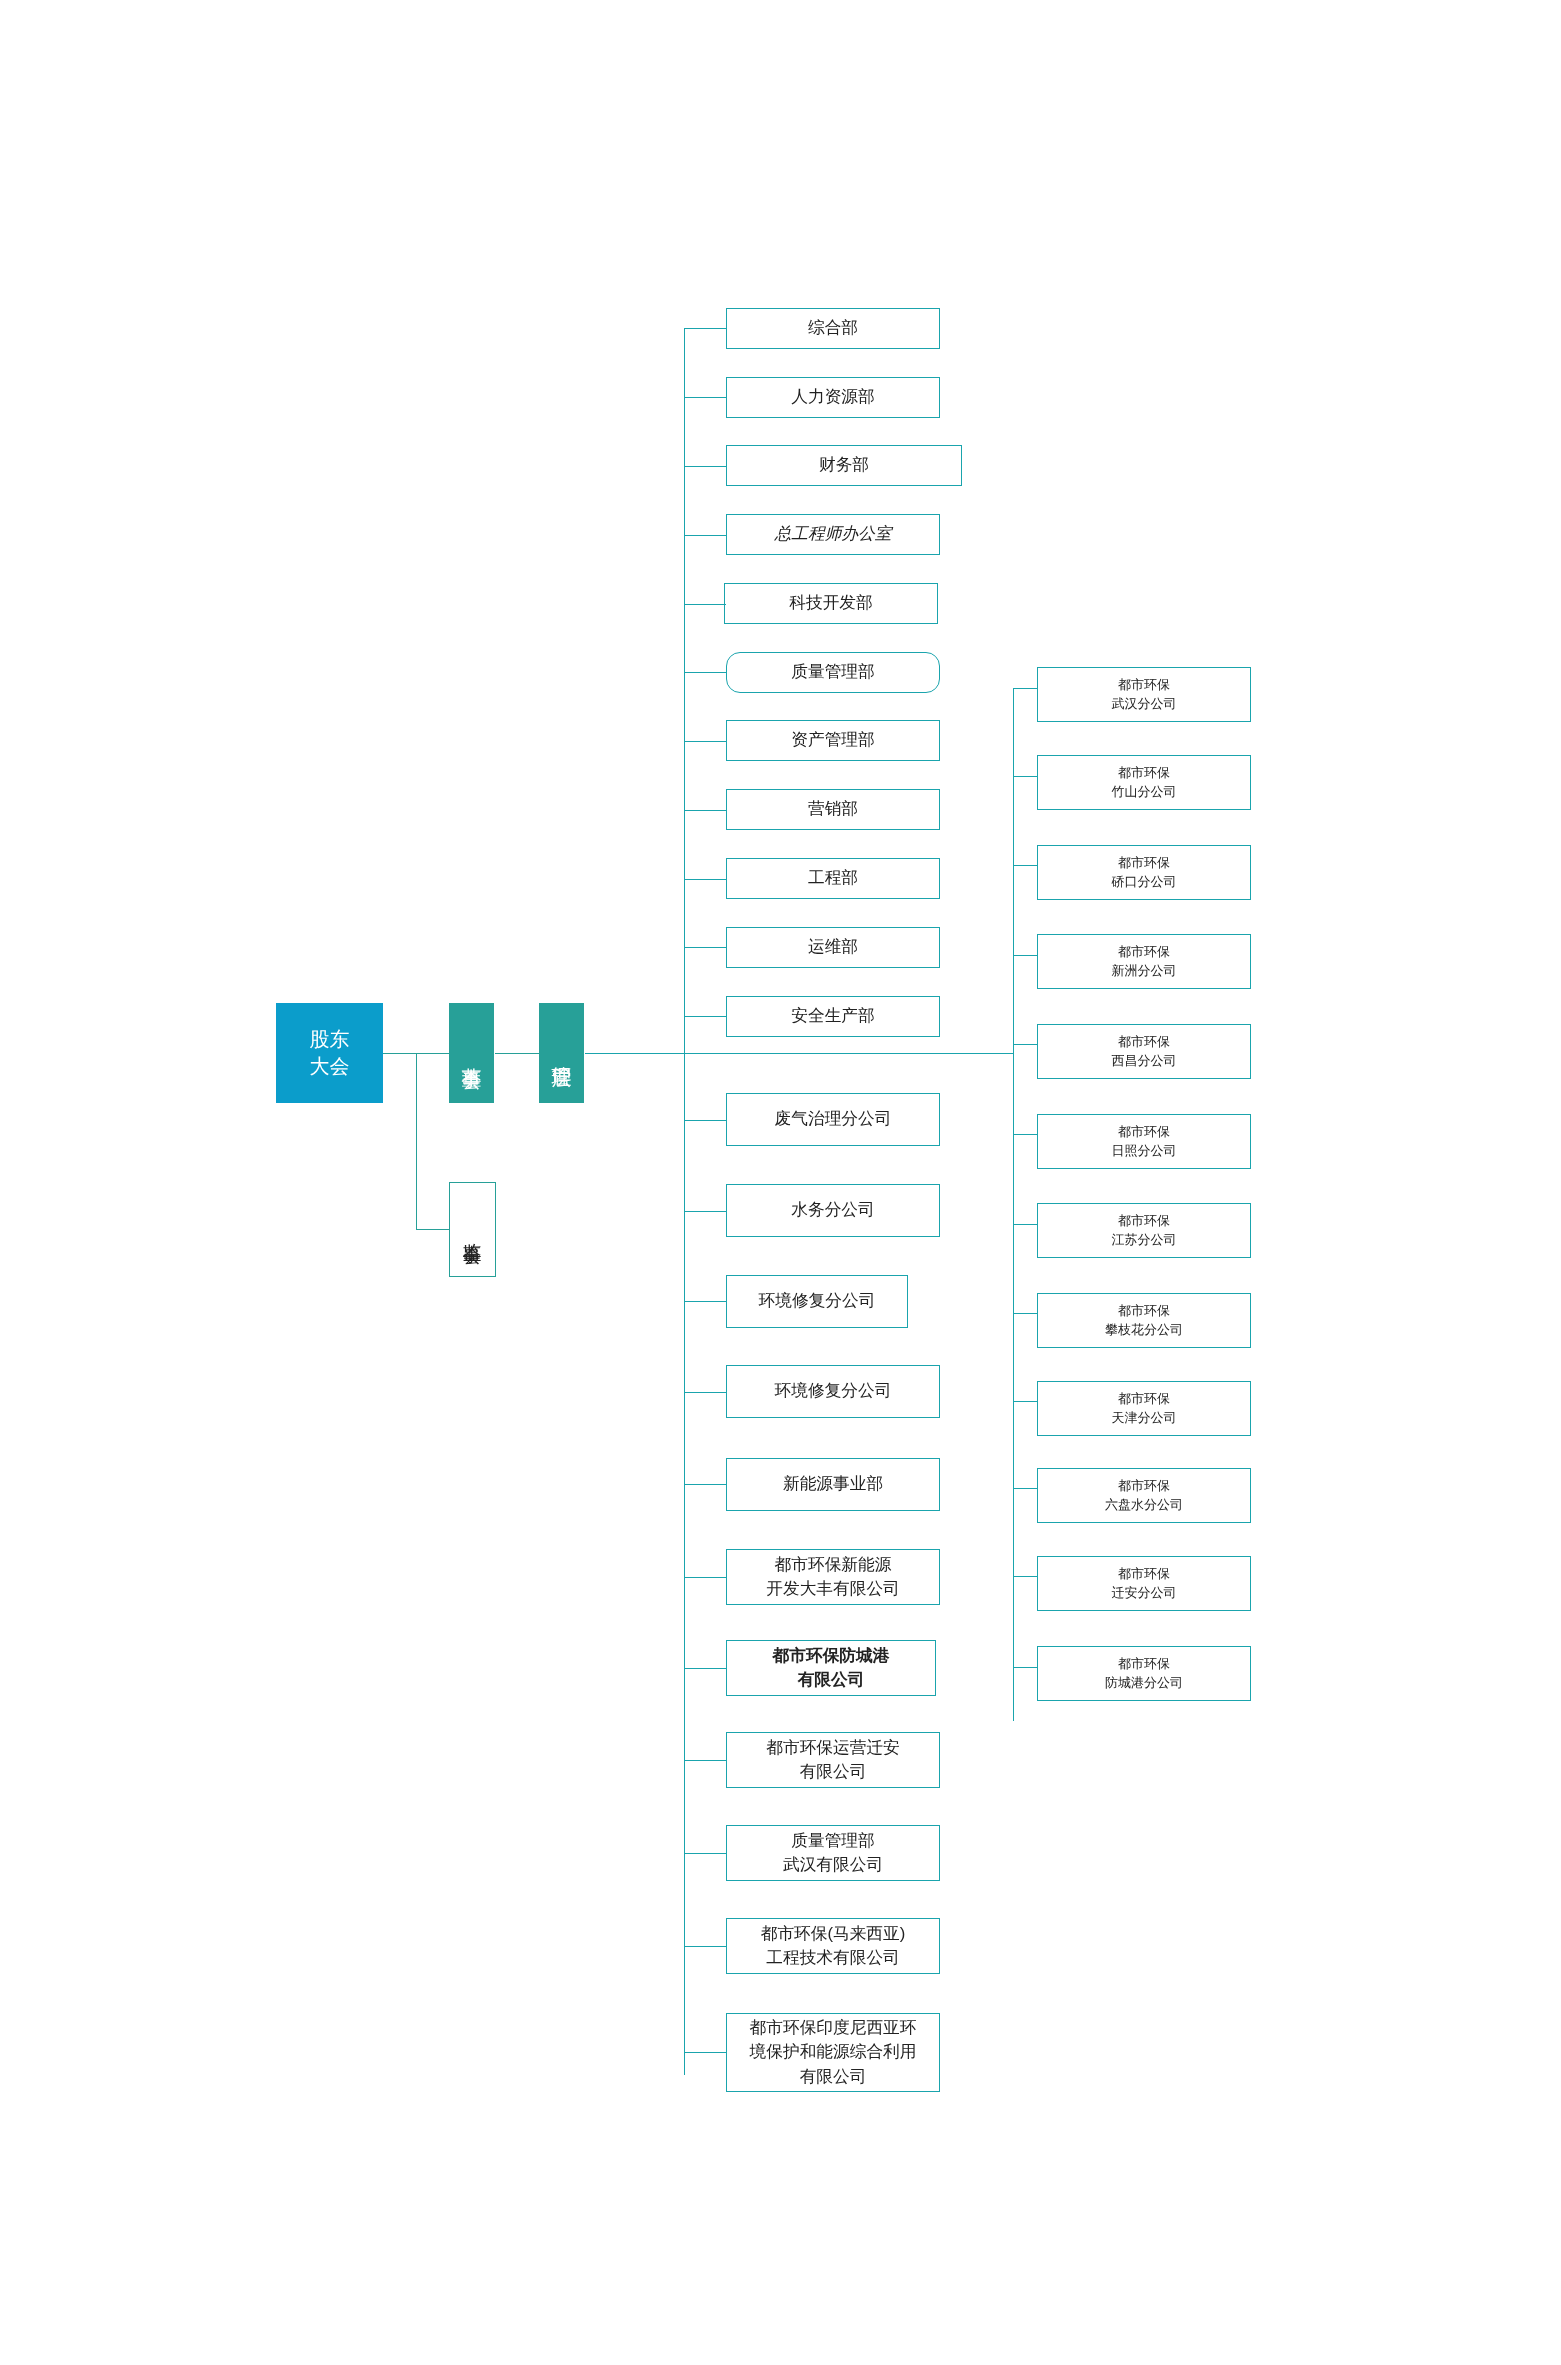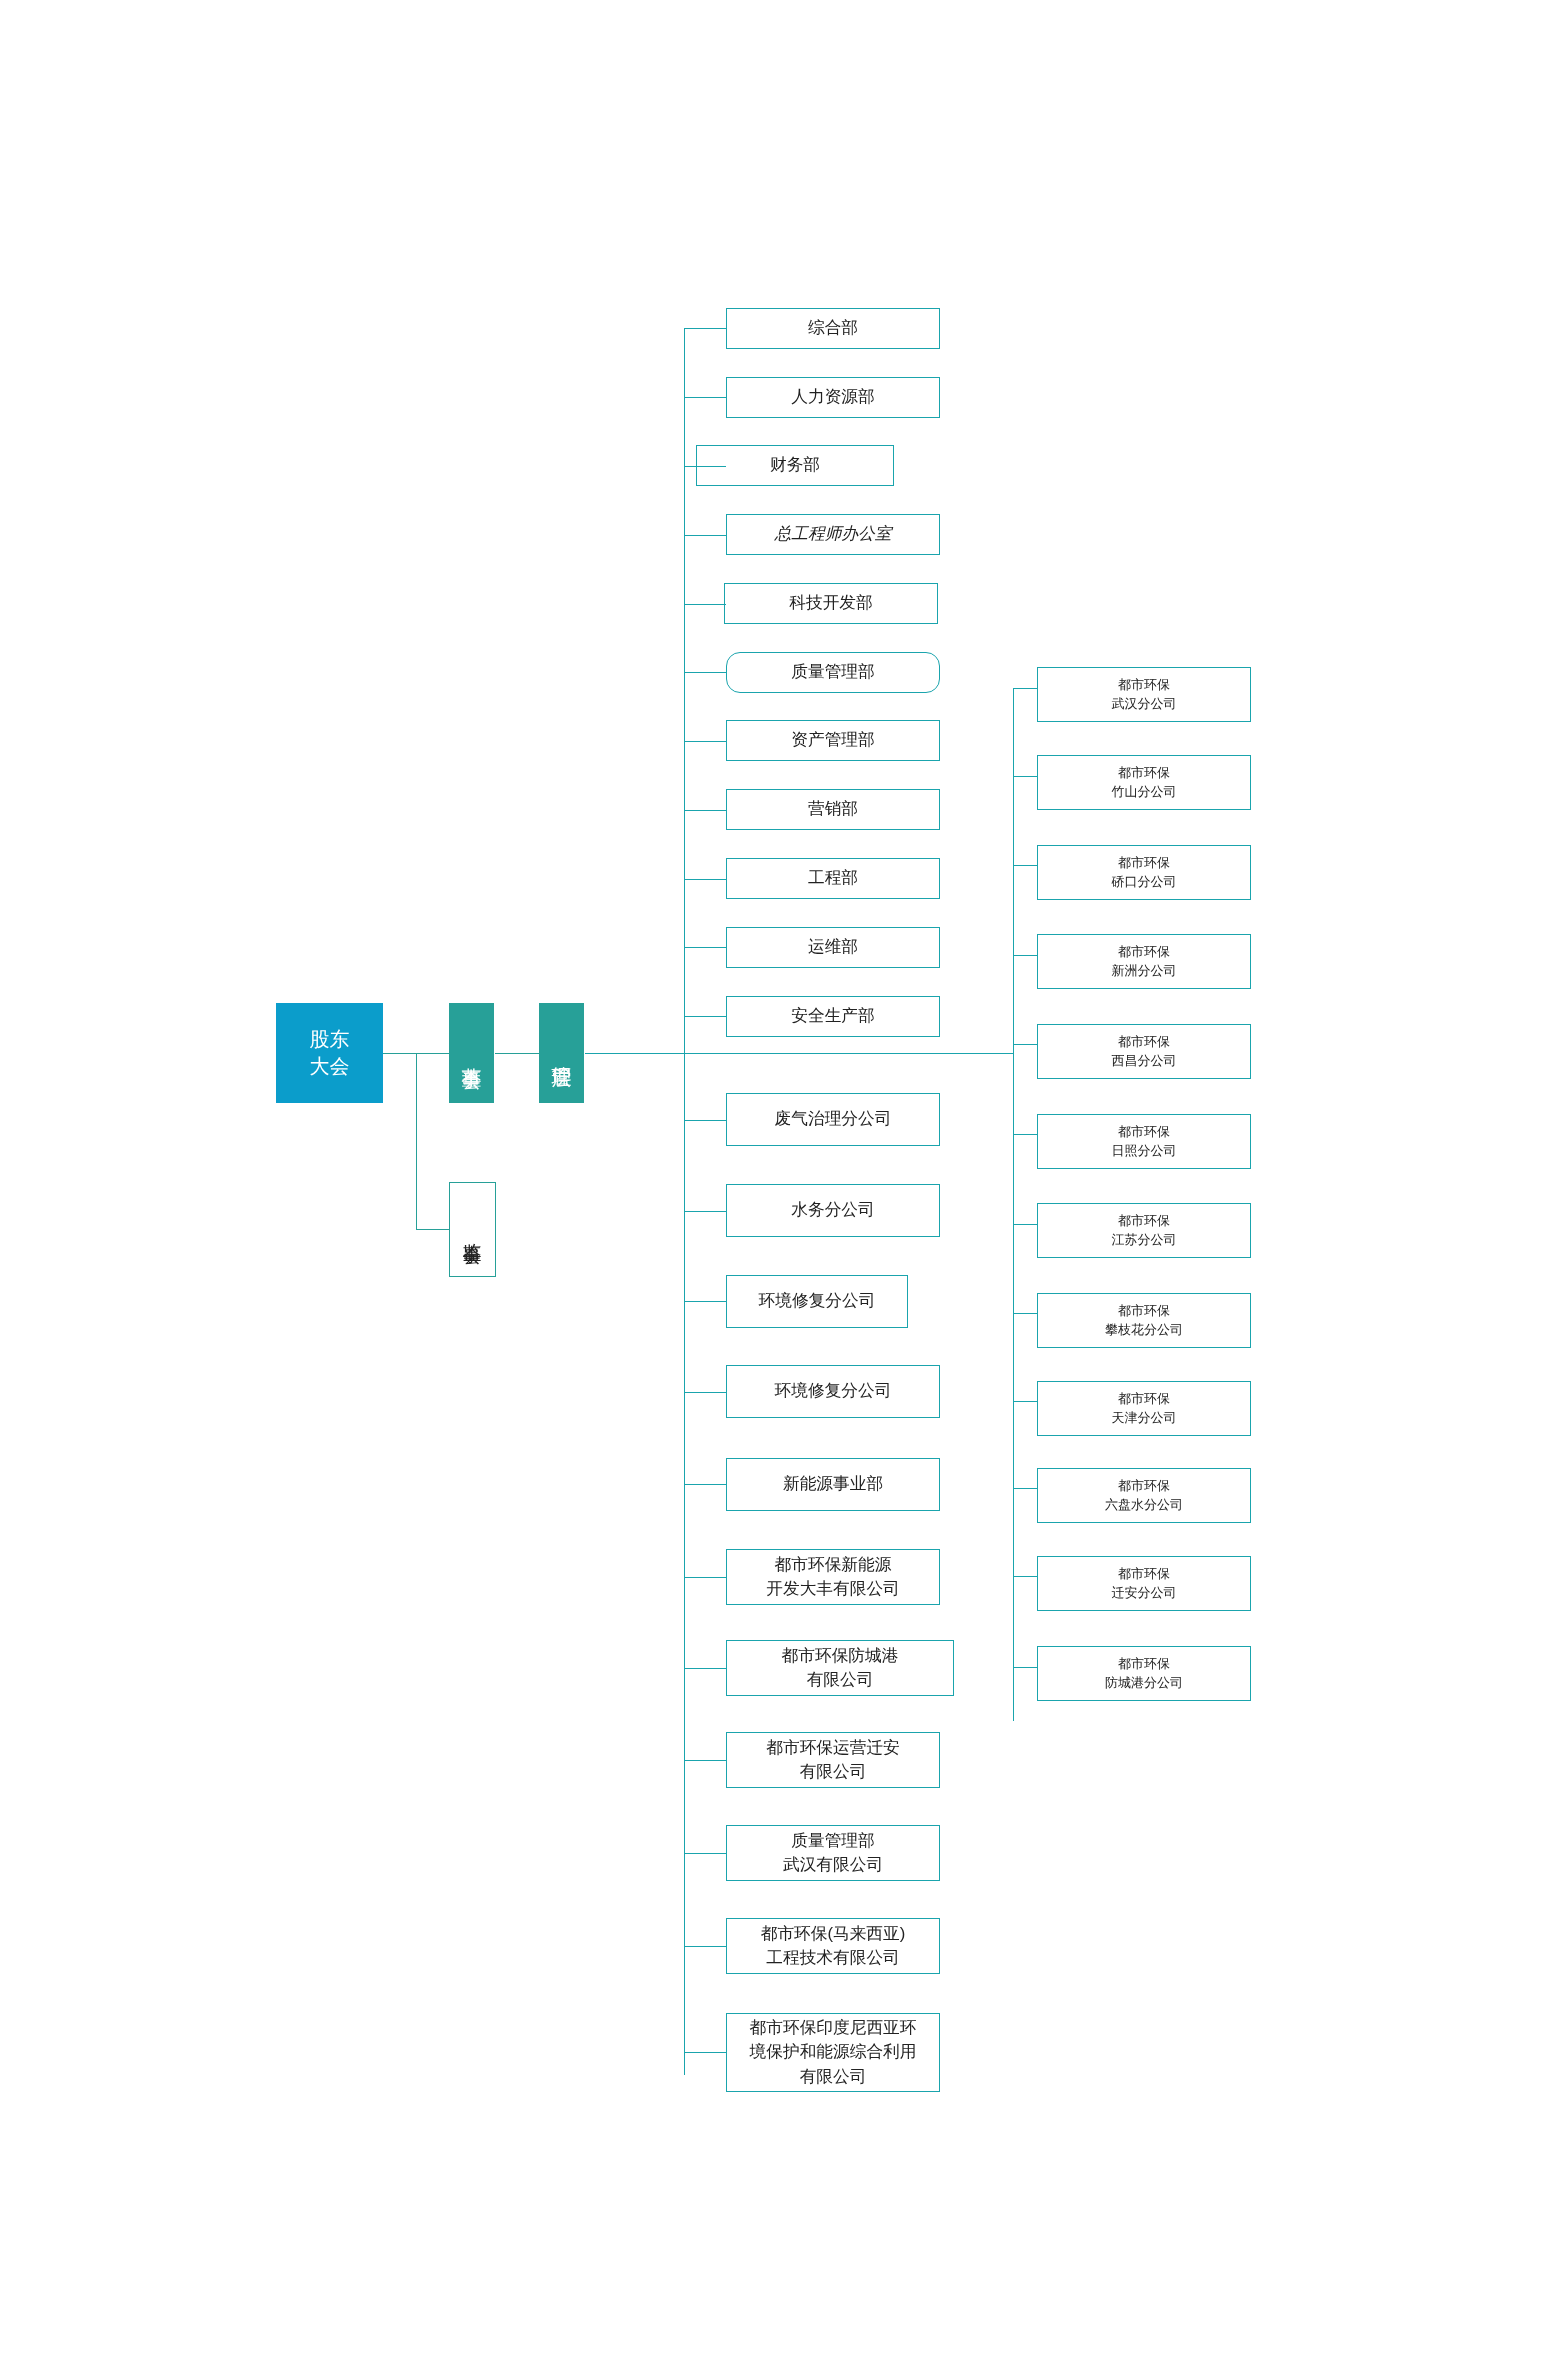--- a/index.html
+++ b/index.html
@@ -62,21 +62,21 @@
   <div class="node dept" style="left:726px;top:308px;width:214px;height:41px;">
     <span class="txt">综合部</span>
     </div>
   <div class="ln h" style="left:684px;top:328px;width:42px;"></div>
 
   <div class="node dept" style="left:726px;top:377px;width:214px;height:41px;">
     <span class="txt">人力资源部</span>
     </div>
   <div class="ln h" style="left:684px;top:397px;width:42px;"></div>
 
-  <div class="node dept" style="left:696px;top:445px;width:198px;height:41px;">
+  <div class="node dept" style="left:726px;top:445px;width:236px;height:41px;">
     <span class="txt">财务部</span>
     </div>
   <div class="ln h" style="left:684px;top:466px;width:42px;"></div>
 
   <div class="node dept" style="left:726px;top:514px;width:214px;height:41px;font-style:italic;">
     <span class="txt">总工程师办公室</span>
     </div>
   <div class="ln h" style="left:684px;top:535px;width:42px;"></div>
 
   <div class="node dept" style="left:724px;top:583px;width:214px;height:41px;">
@@ -138,21 +138,21 @@
     <span class="txt">新能源事业部</span>
     </div>
   <div class="ln h" style="left:684px;top:1484px;width:42px;"></div>
 
   <div class="node dept" style="left:726px;top:1549px;width:214px;height:56px;">
     <span class="txt">都市环保新能源
 开发大丰有限公司</span>
     </div>
   <div class="ln h" style="left:684px;top:1577px;width:42px;"></div>
 
-  <div class="node dept" style="left:726px;top:1640px;width:228px;height:56px;">
+  <div class="node dept" style="left:726px;top:1640px;width:210px;height:56px;font-weight:bold;">
     <span class="txt">都市环保防城港
 有限公司</span>
     </div>
   <div class="ln h" style="left:684px;top:1668px;width:42px;"></div>
 
   <div class="node dept" style="left:726px;top:1732px;width:214px;height:56px;">
     <span class="txt">都市环保运营迁安
 有限公司</span>
     </div>
   <div class="ln h" style="left:684px;top:1760px;width:42px;"></div>

